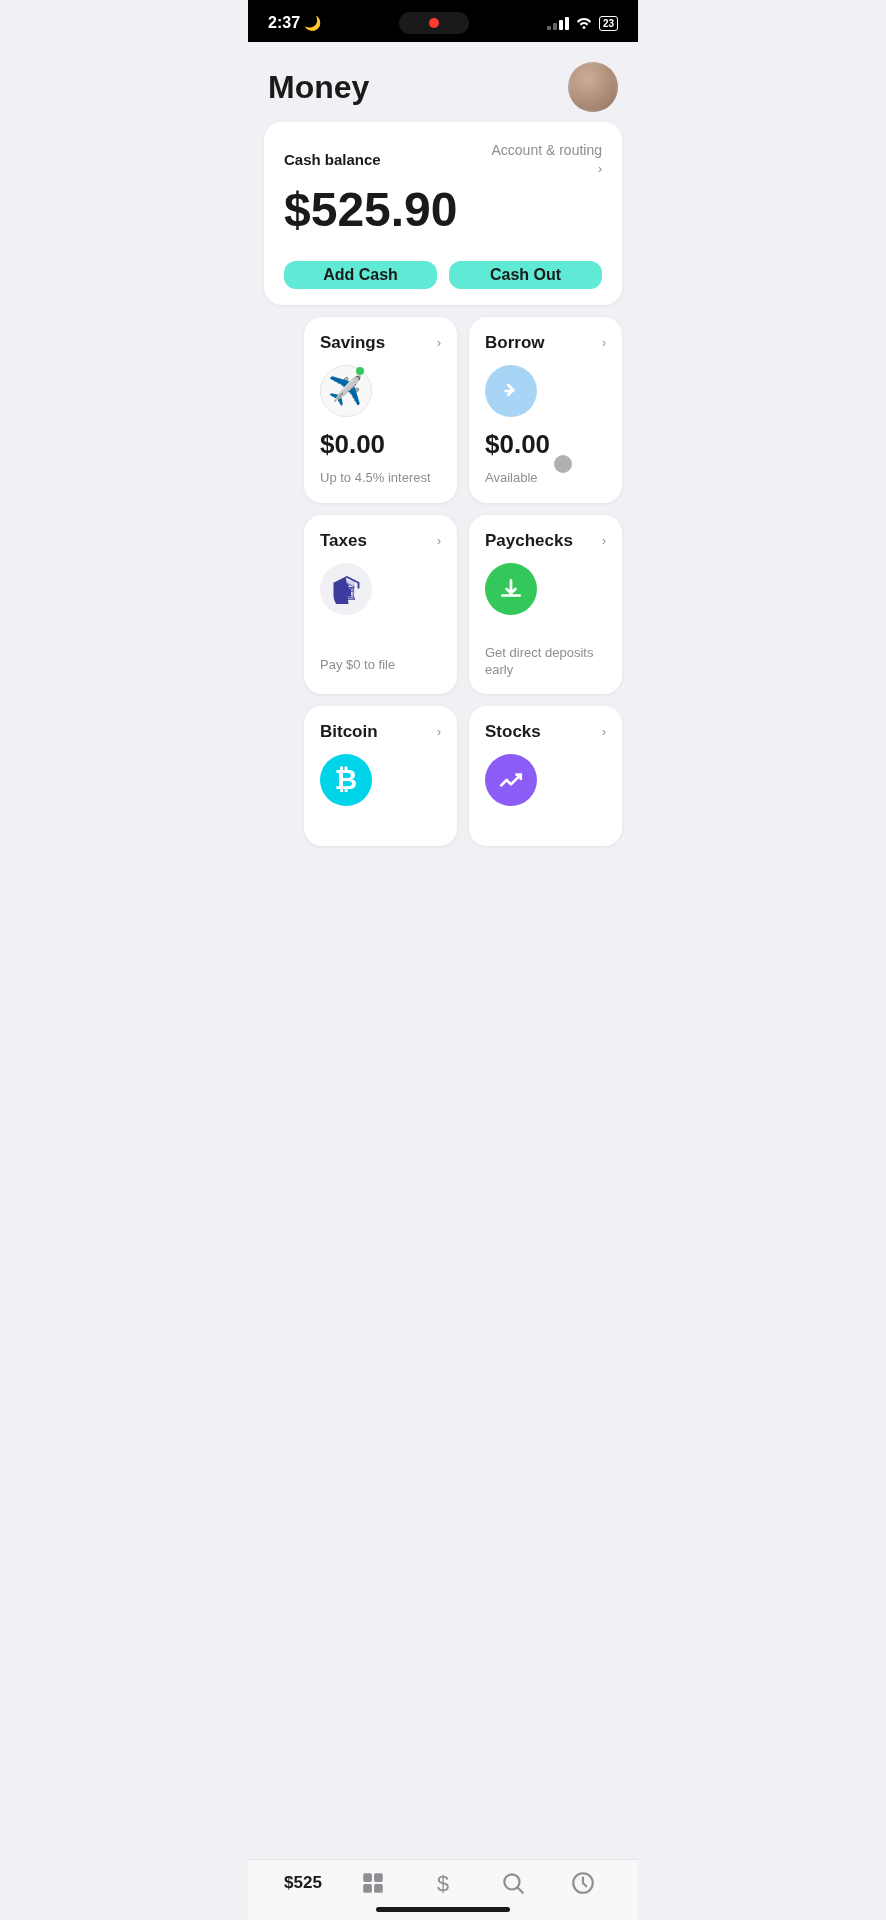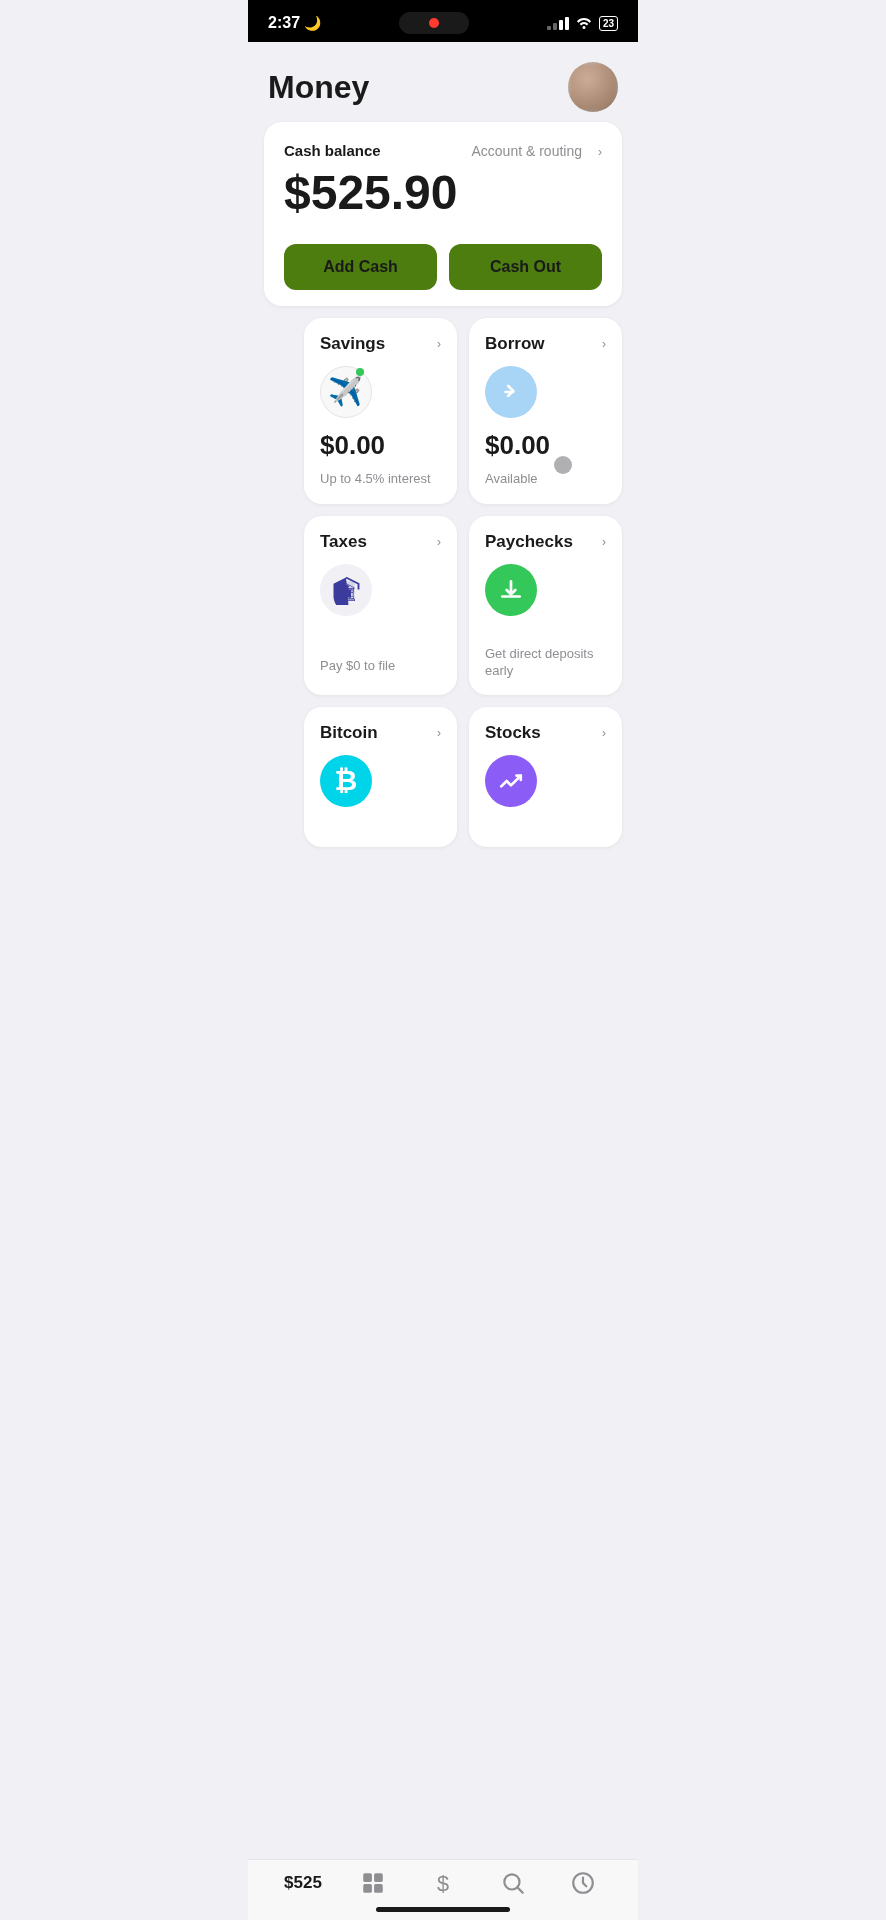--- a/index.html
+++ b/index.html
@@ -112,42 +112,43 @@
       margin-bottom: 8px;
     }
     .card-label {
       font-size: 15px;
       font-weight: 600;
       color: #1a1a1a;
     }
     .account-routing-link {
       display: flex;
       align-items: flex-end;
-      gap: 16px;
+      gap: 4px;
       color: #8e8e93;
       font-size: 14px;
+      flex-direction: column;
     }
     .chevron { color: #8e8e93; font-size: 12px; }
     .balance-amount {
       font-size: 48px;
       font-weight: 700;
       color: #1a1a1a;
       line-height: 1.1;
       margin-bottom: 24px;
     }
     .action-buttons {
       display: flex;
       gap: 12px;
     }
     .action-btn {
       flex: 1;
-      background: #4d7c0f;
+      background: #5eead4;
       border: none;
       border-radius: 12px;
-      padding: 14px;
+      padding: 5px;
       font-size: 16px;
       font-weight: 600;
       color: #1a1a1a;
       cursor: pointer;
       text-align: center;
     }
 
     
     .grid-row {
       display: grid;

